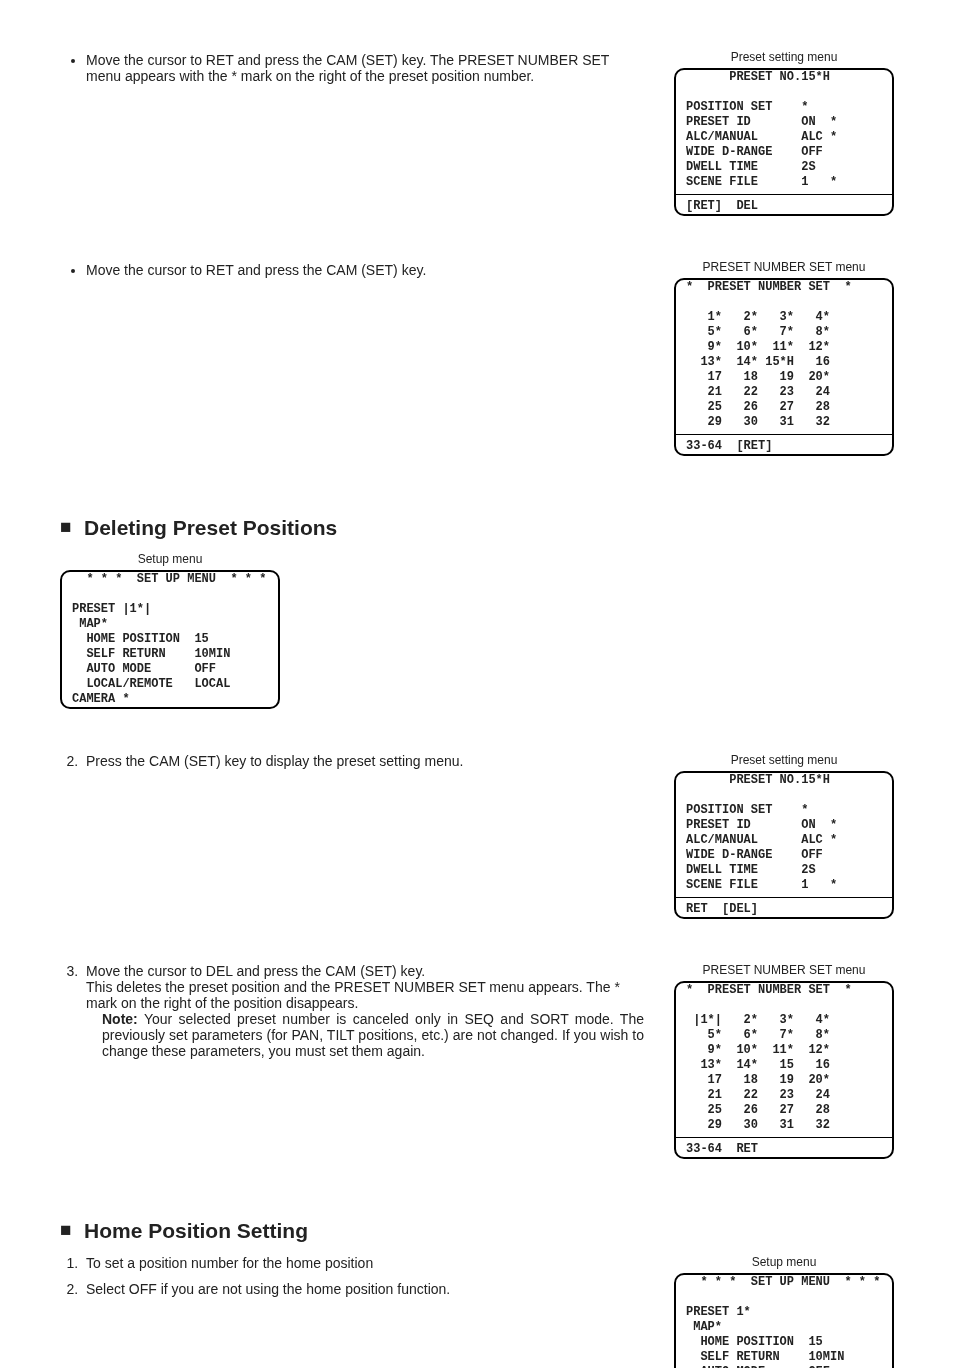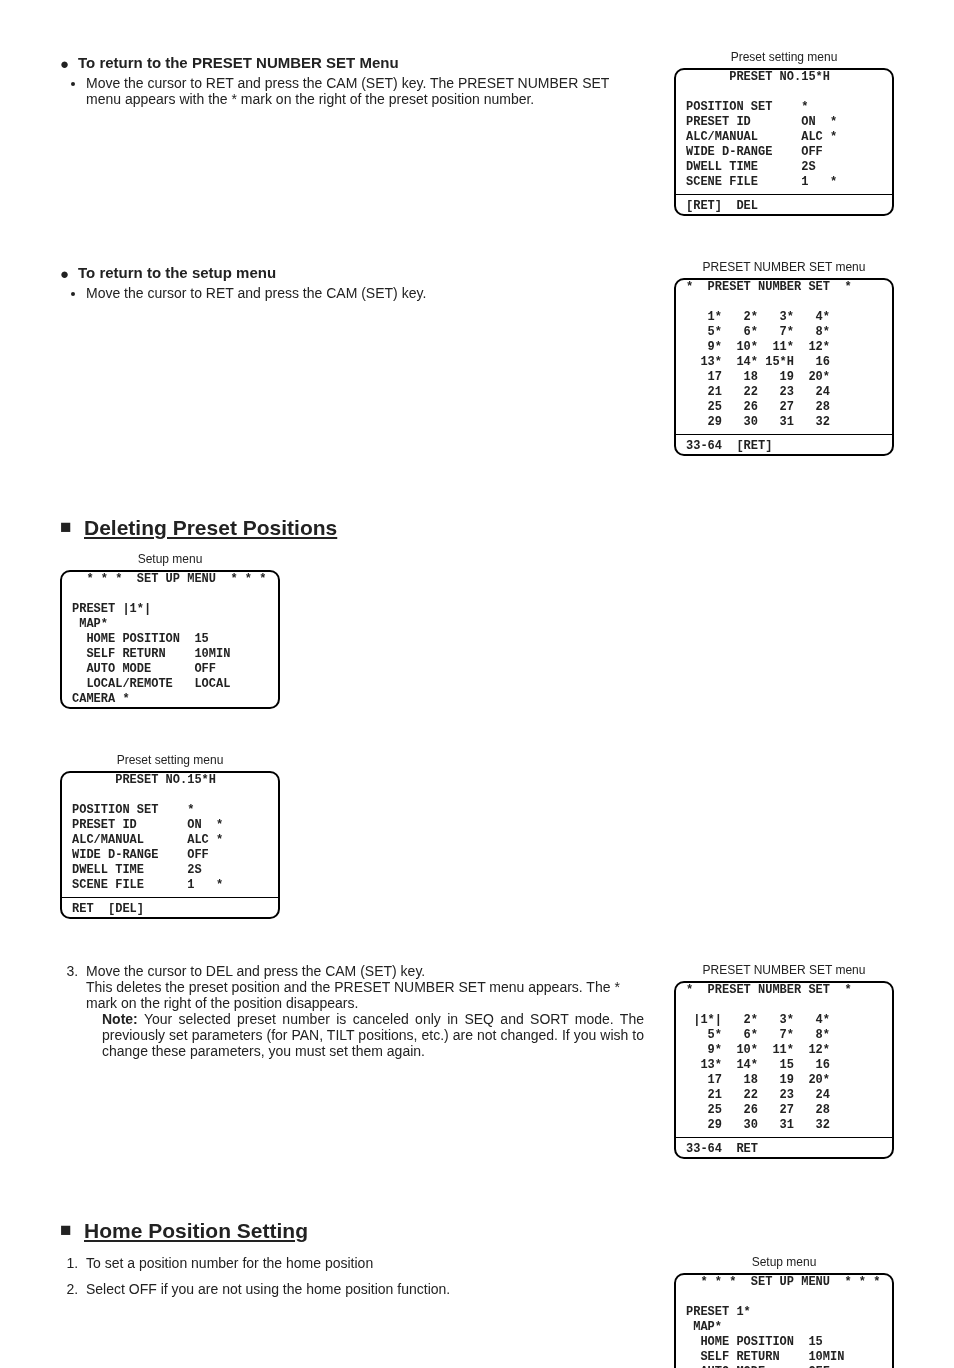--- a/index.html
+++ b/index.html
@@ -12,21 +12,21 @@
     width: 954px;
     box-sizing: border-box;
   }
   .row { display: flex; gap: 30px; margin-bottom: 20px; }
   .left { flex: 1; }
   .right { width: 220px; }
   .bullet-head { font-weight: bold; font-size: 15px; margin: 4px 0; position: relative; padding-left: 18px; }
   .bullet-head::before { content:"●"; position:absolute; left:0; top:1px; }
   .sub-bullet { list-style: disc; margin: 2px 0 6px 26px; padding:0; }
   .sub-bullet li { margin-bottom:2px; }
-  .section-head { font-weight: bold; font-size: 21px; margin: 36px 0 12px 0; padding-left:24px; position:relative;text-decoration:underline; }
+  .section-head { font-weight: bold; font-size: 21px; margin: 36px 0 12px 0; padding-left:24px; position:relative; }
   .section-head::before { content:"■"; position:absolute; left:0; top:0; font-size:19px; }
   ol.steps { list-style: decimal; margin: 0 0 0 22px; padding: 0; }
   ol.steps li { margin-bottom: 10px; padding-left: 4px; }
   .note { margin-left: 16px; text-align: justify; }
   .note-label { font-weight: bold; }
   .caption { text-align: center; font-size: 12px; margin-bottom: 4px; }
   .panel {
     border: 2px solid #000;
     border-radius: 10px;
     padding: 0 10px;
@@ -39,42 +39,40 @@
     background:#fff;
   }
   .panel .hr { border-top:1px solid #000; margin:4px -10px; }
   .justify { text-align: justify; }
 </style>
 </head>
 <body>
 
 <div class="row">
   <div class="left">
-    <div class="bullet-head">To return to the PRESET NUMBER SET Menu</div>
     <ul class="sub-bullet">
       <li>Move the cursor to RET and press the CAM (SET) key. The PRESET NUMBER SET menu appears with the * mark on the right of the preset position number.</li>
     </ul>
   </div>
   <div class="right">
     <div class="caption">Preset setting menu</div>
     <div class="panel" id="panel-ps1">      PRESET NO.15*H
 
 POSITION SET    *
 PRESET ID       ON  *
 ALC/MANUAL      ALC *
 WIDE D-RANGE    OFF
 DWELL TIME      2S
 SCENE FILE      1   *
 <div class="hr"></div>[RET]  DEL</div>
   </div>
 </div>
 
 <div class="row">
   <div class="left">
-    <div class="bullet-head">To return to the setup menu</div>
     <ul class="sub-bullet">
       <li>Move the cursor to RET and press the CAM (SET) key.</li>
     </ul>
   </div>
   <div class="right">
     <div class="caption">PRESET NUMBER SET menu</div>
     <div class="panel" id="panel-ns1">*  PRESET NUMBER SET  *
 
    1*   2*   3*   4*
    5*   6*   7*   8*
@@ -100,20 +98,25 @@
   HOME POSITION  15
   SELF RETURN    10MIN
   AUTO MODE      OFF
   LOCAL/REMOTE   LOCAL
 CAMERA *         
 </div>
   </div>
 </div>
 
 <div class="row">
+  <div class="left">
+    <ol class="steps" start="2">
+      <li>Press the CAM (SET) key to display the preset setting menu.</li>
+    </ol>
+  </div>
   <div class="right">
     <div class="caption">Preset setting menu</div>
     <div class="panel" id="panel-ps2">      PRESET NO.15*H
 
 POSITION SET    *
 PRESET ID       ON  *
 ALC/MANUAL      ALC *
 WIDE D-RANGE    OFF
 DWELL TIME      2S
 SCENE FILE      1   *

